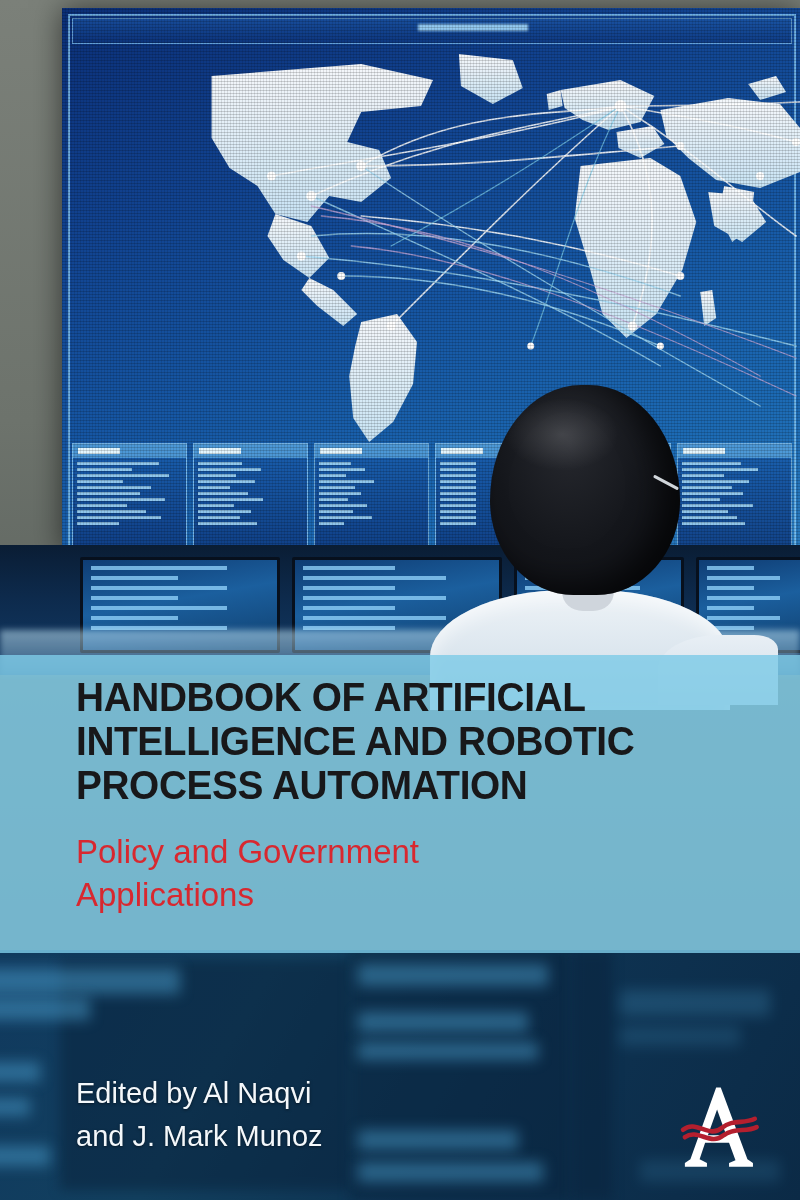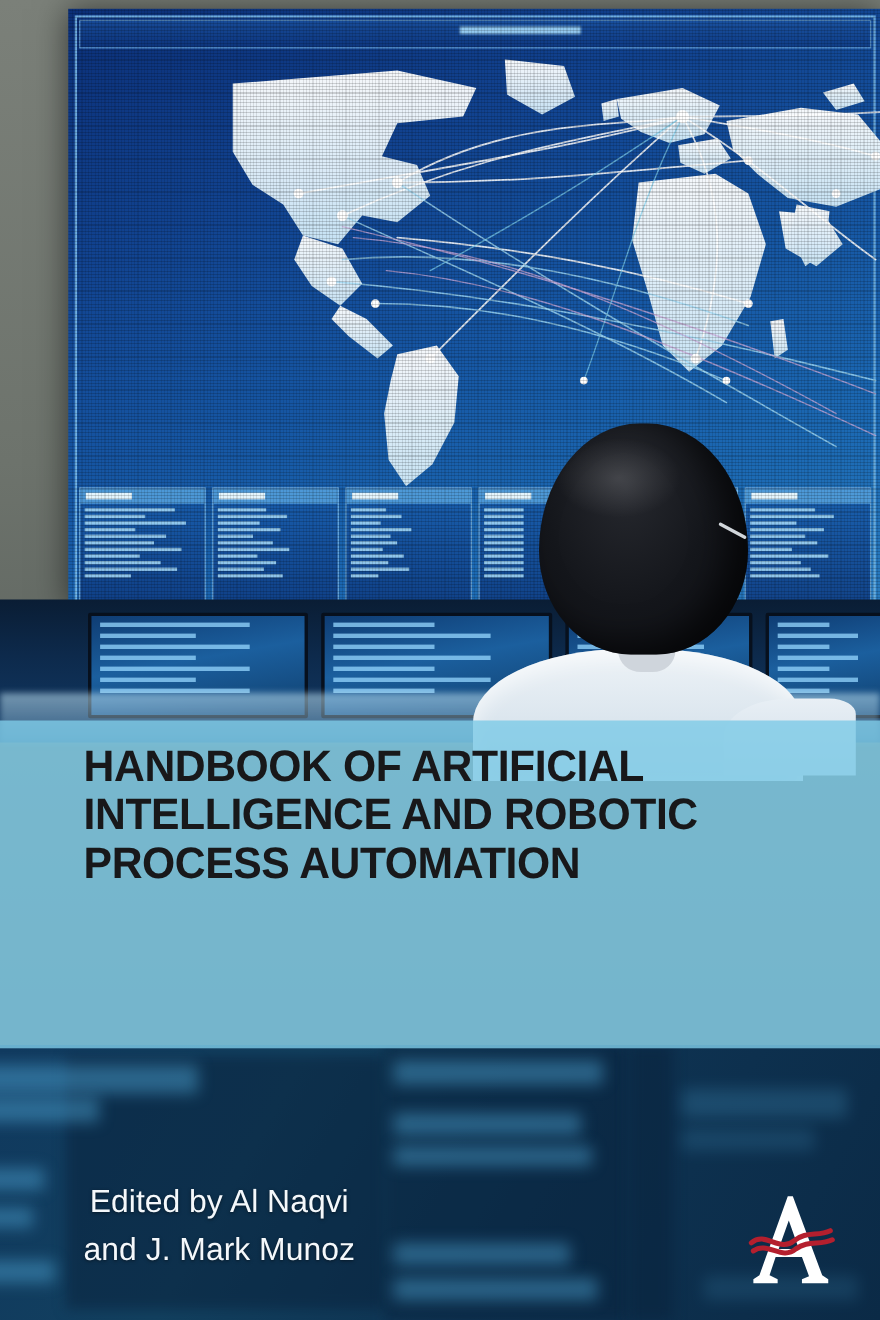--- a/index.html
+++ b/index.html
@@ -157,21 +157,20 @@
     white-space:pre-line;
   }
 
   
   .credits{
     position:absolute;left:76px;top:1072px;
     color:#f4f8fb;
     font-size:29px;line-height:43px;
     white-space:pre-line;
     text-shadow:0 1px 3px rgba(0,0,0,.5);
-    text-align:center;
   }
 
   
   .logo{position:absolute;left:672px;top:1082px;width:92px;height:92px;}
   .logo svg{width:100%;height:100%;}
 </style>
 </head>
 <body>
 
 <div id="cover">
@@ -450,20 +449,22 @@
     <div class="bpanel" style="left:572px;top:0px;width:40px;height:250px;"></div>
     <div class="bbar" style="left:620px;top:40px;width:150px;height:26px;opacity:.5"></div>
     <div class="bbar" style="left:620px;top:76px;width:120px;height:20px;opacity:.4"></div>
     <div class="bbar" style="left:640px;top:210px;width:140px;height:22px;opacity:.35"></div>
   </div>
 
   <div class="banner">
     <div class="title">HANDBOOK OF ARTIFICIAL
 INTELLIGENCE AND ROBOTIC
 PROCESS AUTOMATION</div>
+    <div class="subtitle">Policy and Government
+Applications</div>
   </div>
 
   <div class="credits">Edited by Al Naqvi
 and J. Mark Munoz</div>
 
   <div class="logo">
     <svg viewBox="0 0 100 100">
 
       <g fill="#ffffff">
         <path d="M48 6 L53 6 L82 84 L88 88 L88 92 L62 92 L62 88 L69 85 L62 66

